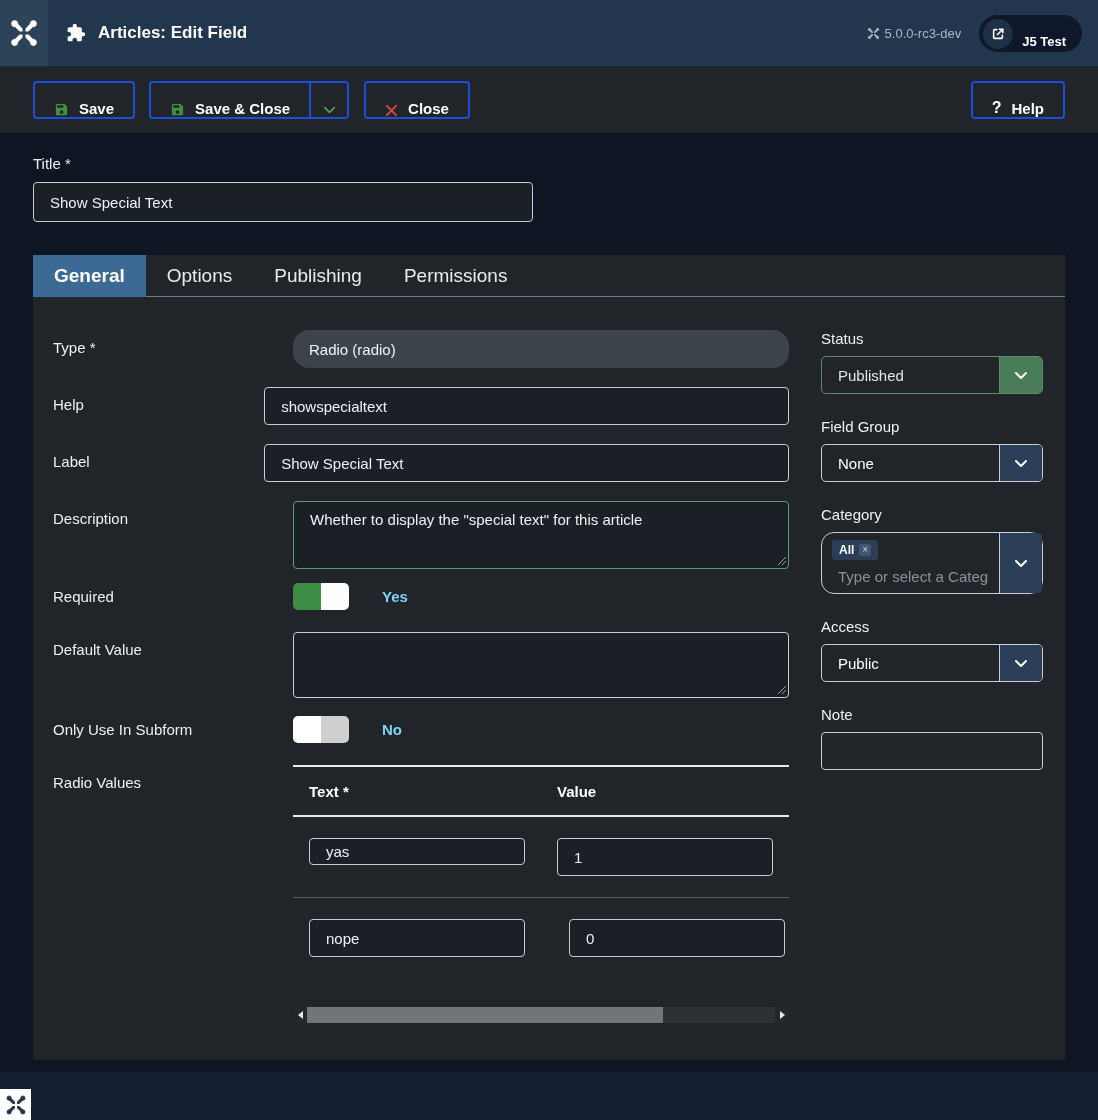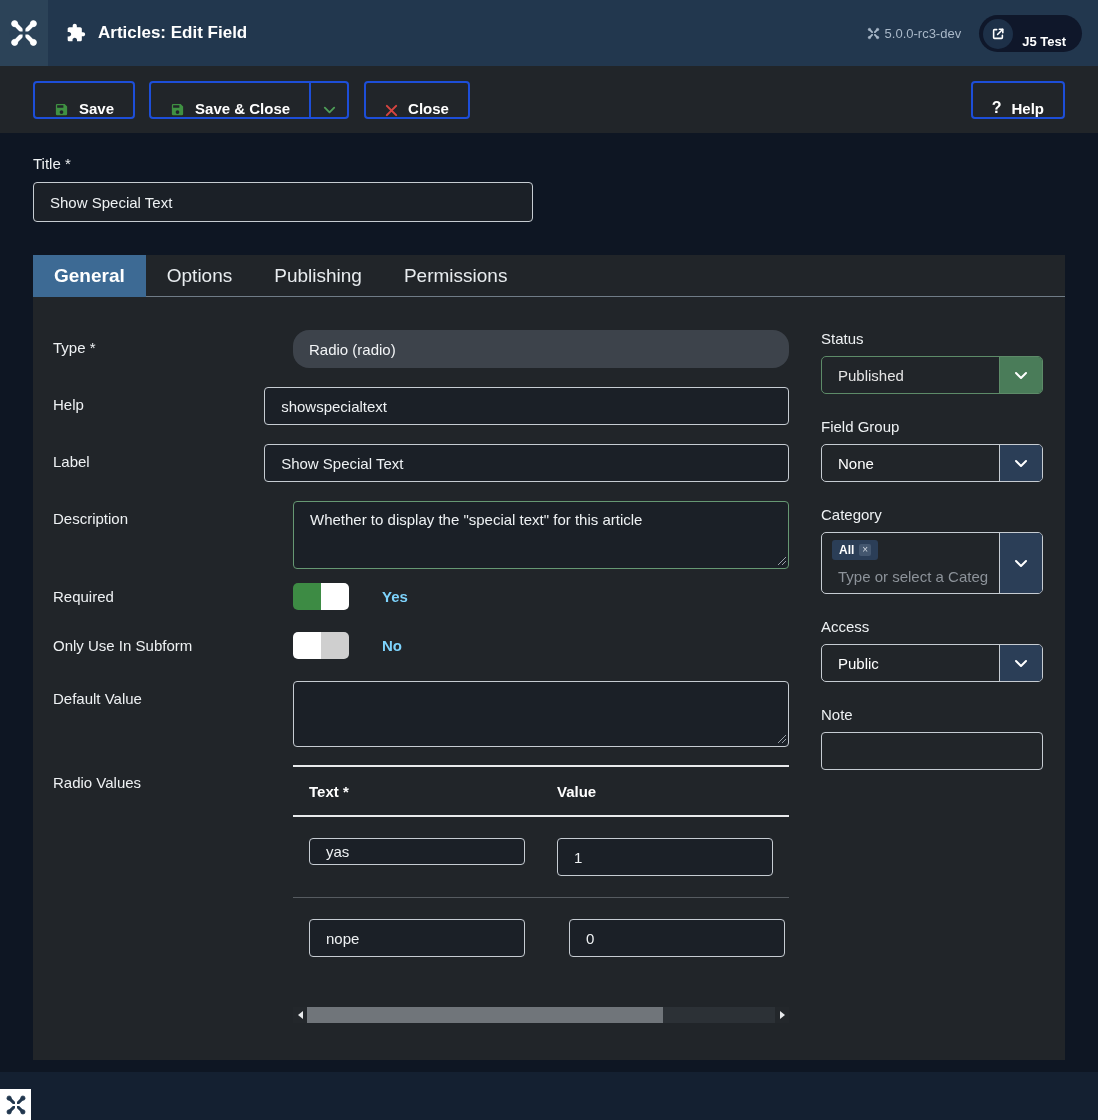--- a/index.html
+++ b/index.html
@@ -103,21 +103,21 @@
   .form-right { width:222px; margin-left:32px; }
   .sb-label { font-size:15px; margin-bottom:9px; display:block; }
   .sb-field { margin-bottom:24px; }
   .selbox { height:38px; border-radius:5px; display:flex; position:relative; border:1px solid #c6ccd2; background:transparent; cursor:pointer; }
   .selbox .sval { flex:1; display:flex; align-items:center; padding-left:16px; font-size:15px; color:#fff; }
   .selbox .sbtn { width:43px; display:flex; align-items:center; justify-content:center; border-radius:0 4px 4px 0; border-left:1px solid #c6ccd2; }
   .sel-status { border-color:#5d8b68; }
   .sel-status .sval { color:#e5e5e5; }
   .sel-status .sbtn { background:#4a7c59; border-left-color:#5d8b68; }
   .sbtn-navy { background:#2b3e57; }
-  .cat-box { height:62px; border:1px solid #c6ccd2; border-radius:5px; display:flex; position:relative; cursor:text; }
+  .cat-box { height:62px; border:1px solid #c6ccd2; border-radius:13px; display:flex; position:relative; cursor:text; }
   .cat-main { flex:1; padding:7px 0 0 10px; overflow:hidden; }
   .chip { display:inline-flex; align-items:center; gap:5px; background:#2b3e57; border-radius:3px; padding:3px 7px; }
   .chip .chip-lbl { font-size:12px; font-weight:bold; color:#fff; }
   .chip .chip-x { font-size:10px; color:#cfd6de; background:#44576f; border-radius:2px; padding:0 3px; cursor:pointer; line-height:12px; }
   .cat-ph { border:none; background:transparent; outline:none; color:#8c9299; font-size:15px; font-family:inherit; margin:8px 0 0 6px; width:150px; }
   .cat-ph::placeholder { color:#8c9299; }
   .cat-btn { width:43px; display:flex; align-items:center; justify-content:center; background:#2b3e57; border-radius:0 4px 4px 0; border-left:1px solid #c6ccd2; cursor:pointer; }
   .note-inp { width:222px; height:38px; background:transparent; }
 
   
@@ -267,35 +267,35 @@
 
       <div class="frow toggle-row">
         <span class="flabel">Required</span>
         <div class="toggle tg-on">
           <span class="half h1"></span>
             <span class="half h2"></span>
         </div>
         <span class="toggle-state">Yes</span>
       </div>
 
+      <div class="frow" style="margin-bottom:18px">
+        <span class="flabel">Default Value</span>
+        <div class="tarea-wrap">
+          <textarea class="tarea defv" style=""></textarea>
+          <span class="grip"></span>
+        </div>
+      </div>
+
       <div class="frow toggle-row">
         <span class="flabel">Only Use In Subform</span>
         <div class="toggle tg-off">
           <span class="half h1"></span>
             <span class="half h2"></span>
         </div>
         <span class="toggle-state">No</span>
-      </div>
-
-      <div class="frow" style="margin-bottom:18px">
-        <span class="flabel">Default Value</span>
-        <div class="tarea-wrap">
-          <textarea class="tarea defv" style=""></textarea>
-          <span class="grip"></span>
-        </div>
       </div>
 
       <div class="frow">
         <span class="flabel">Radio Values</span>
         <div class="rv-table">
           <div class="rv-head">
             <span class="hcell">Text *</span>
             <span class="hcell">Value</span>
           </div>
           <div class="rv-row">

